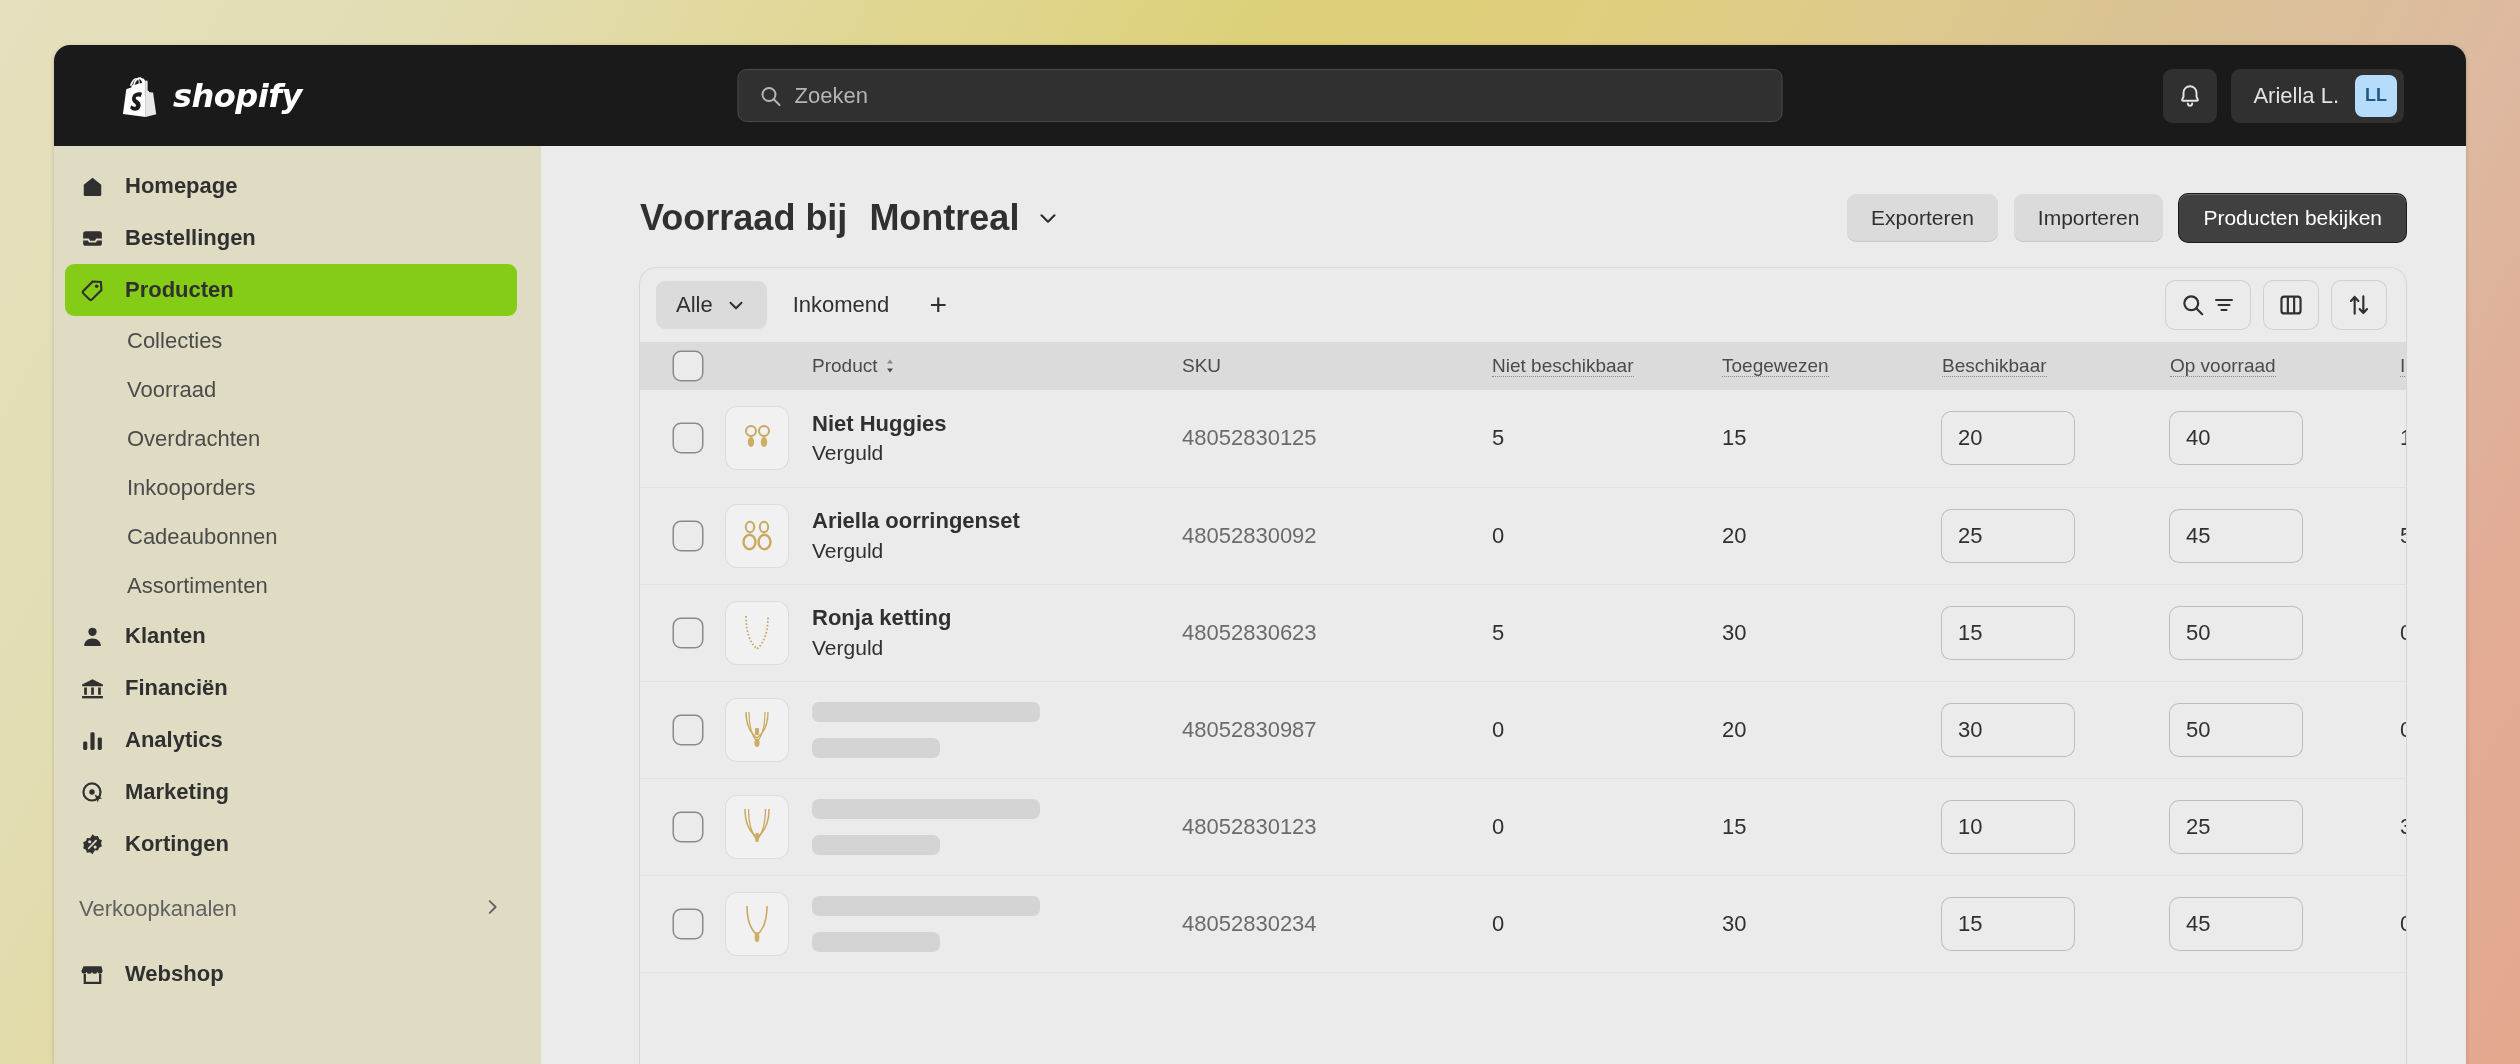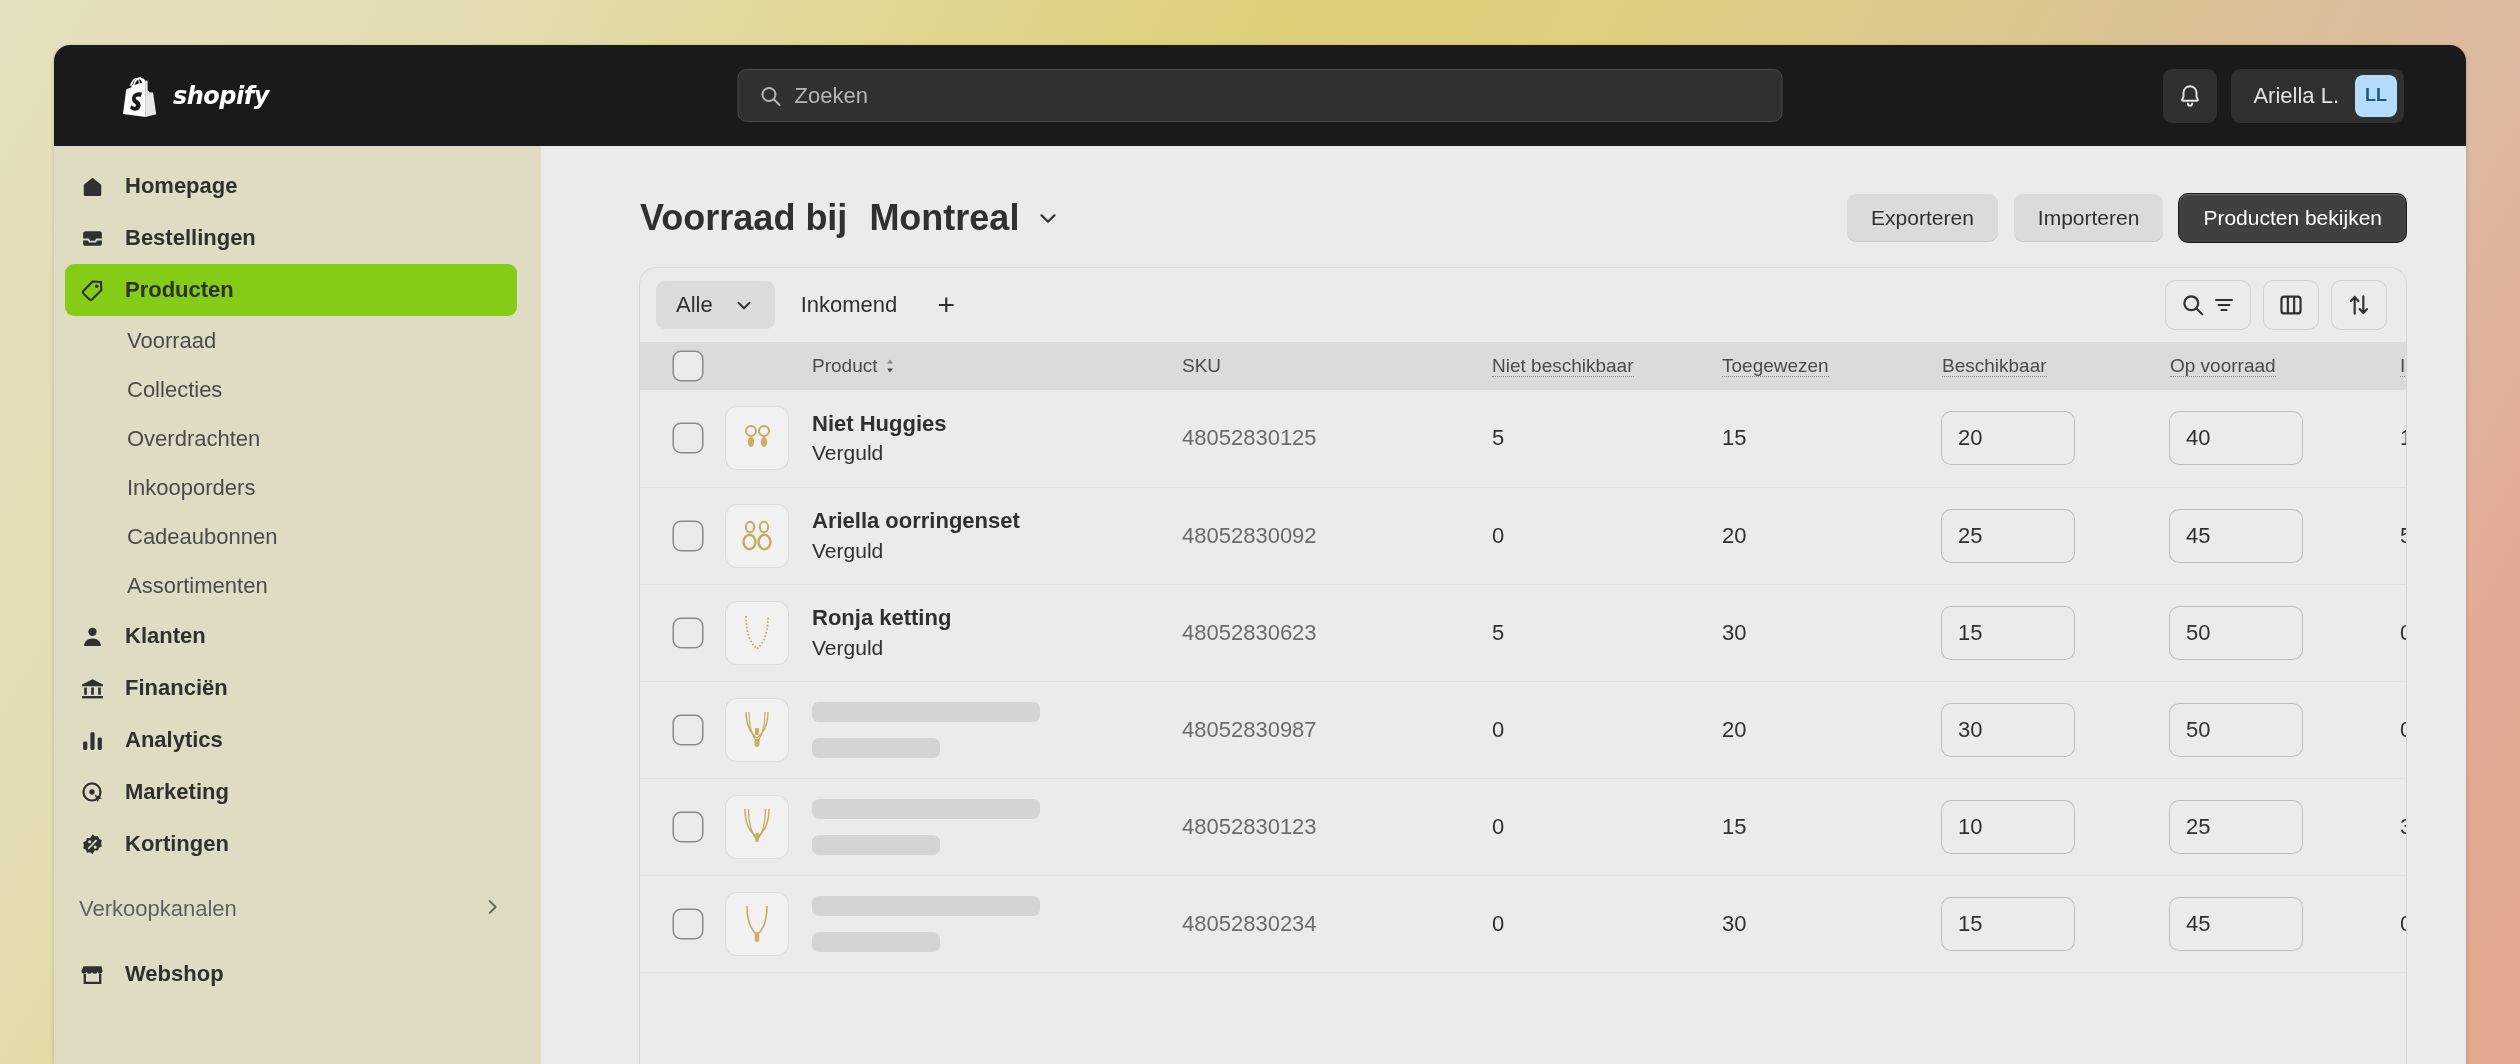--- a/index.html
+++ b/index.html
@@ -37,21 +37,21 @@
     display: flex;
     align-items: center;
     position: relative;
   }
   .brand {
     display: flex; align-items: center; gap: 13px;
     margin-left: 68px; width: 320px;
   }
   .brand-mark { width: 38px; height: 42px; display:block; }
   .brand-name {
-    color: #fff; font-size: 24px; font-style: italic;
+    color: #fff; font-size: 32px; font-style: italic;
     font-weight: 700; letter-spacing: -.5px;
     font-family: "DejaVu Sans", sans-serif;
   }
   .search-wrap {
     position: absolute; left: 50%; transform: translateX(-50%);
     width: 1045px;
   }
   .search-box {
     height: 53px; border-radius: 9px;
     background: #303030; border: 1px solid #4a4a4a;
@@ -152,21 +152,21 @@
     height: 100%; display: flex; flex-direction: column;
     overflow: hidden;
   }
   .tabbar {
     height: 74px; flex: 0 0 74px;
     display: flex; align-items: center;
     padding: 0 20px 0 16px; gap: 6px;
   }
   .tab {
     height: 48px; border-radius: 9px; padding: 0 20px;
-    display: flex; align-items: center; gap: 20px;
+    display: flex; align-items: center; gap: 12px;
     font-size: 22px; color: #303030; cursor: pointer;
     border: none; background: transparent;
     font-family: "Liberation Sans", sans-serif;
   }
   .tab.active { background: #dbdbdb; }
   .tab-add {
     width: 46px; height: 46px; border-radius: 9px;
     display: flex; align-items: center; justify-content: center;
     cursor: pointer; color: #303030; font-size: 30px;
     border: none; background: transparent; line-height: 1;
@@ -297,24 +297,24 @@
         <span class="nav-ico">
           <svg width="25" height="25" viewBox="0 0 24 24" fill="none">
               <path d="M12.3 3.3 20 3.9l.6 7.7-8.9 8.9a2 2 0 0 1-2.8 0L3.4 15a2 2 0 0 1 0-2.8z" stroke="#303030" stroke-width="2"></path>
               <circle cx="16" cy="8" r="1.7" fill="#303030"></circle>
             </svg>
         </span>
         <span>Producten</span>
       </div>
 
       <div class="nav-sub">
-          <span>Voorraad</span>
+          <span>Collecties</span>
         </div>
       <div class="nav-sub">
-          <span>Collecties</span>
+          <span>Voorraad</span>
         </div>
       <div class="nav-sub">
           <span>Overdrachten</span>
         </div>
       <div class="nav-sub">
           <span>Inkooporders</span>
         </div>
       <div class="nav-sub">
           <span>Cadeaubonnen</span>
         </div>

